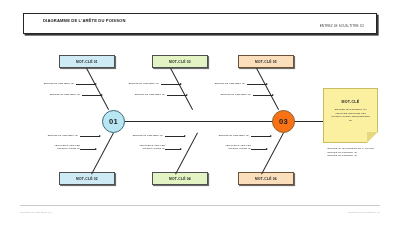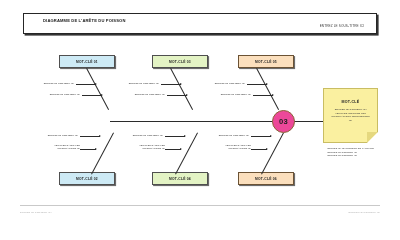--- a/index.html
+++ b/index.html
@@ -70,21 +70,21 @@
   
   .node{
     position:absolute;width:23px;height:23px;border-radius:50%;
     border:1px solid #4a4a4a;box-sizing:border-box;
     display:flex;align-items:center;justify-content:center;
     font-size:7.6px;font-weight:bold;color:#1f1f1f;
     letter-spacing:.2px;
   }
   .n1{background:#b8e6f2;left:102px;top:110px;border-color:#3d6b78;}
   .n2{background:#d5efa4;left:186px;top:110px;border-color:#5a7333;}
-  .n3{background:#ec4899;left:272px;top:110px;border-color:#8a6535;}
+  .n3{background:#f97316;left:272px;top:110px;border-color:#8a6535;}
 
   
   .sub{position:absolute;}
   .sub-txt{
     position:absolute;right:0;
     font-size:2.35px;letter-spacing:.08px;line-height:3.2px;
     color:#333;text-transform:uppercase;text-align:right;
     white-space:nowrap;
   }
   .sub-txt.wrap{white-space:normal;width:38px;}
@@ -162,20 +162,23 @@
   <div class="kbox kb-blue kb-t1">
     <span>MOT-CLÉ 01</span>
   </div>
   <div class="kbox kb-blue kb-b1">
     <span>MOT-CLÉ 02</span>
   </div>
 
   <div class="bone" style="left:86.5px;top:68px;width:46.5px;transform:rotate(62deg);"></div>
   <div class="bone" style="left:113.5px;top:133px;width:46.5px;transform:rotate(118deg);"></div>
 
+  <div class="node n1">
+    <span>01</span>
+  </div>
 
   <div class="sub" style="left:38px;top:82px;width:62px;">
     <div class="sub-txt" style="right:26px;top:0;">ENTREZ LE CONTENU ICI</div>
     <div class="sub-line" style="left:38px;top:2.4px;width:20px;"></div>
     <div class="sub-arrow" style="left:57px;top:1px;"></div>
   </div>
   <div class="sub" style="left:42px;top:93px;width:62px;">
     <div class="sub-txt" style="right:24px;top:0;">ENTREZ LE CONTENU ICI</div>
     <div class="sub-line" style="left:40px;top:2.4px;width:20px;"></div>
     <div class="sub-arrow" style="left:59px;top:1px;"></div>

